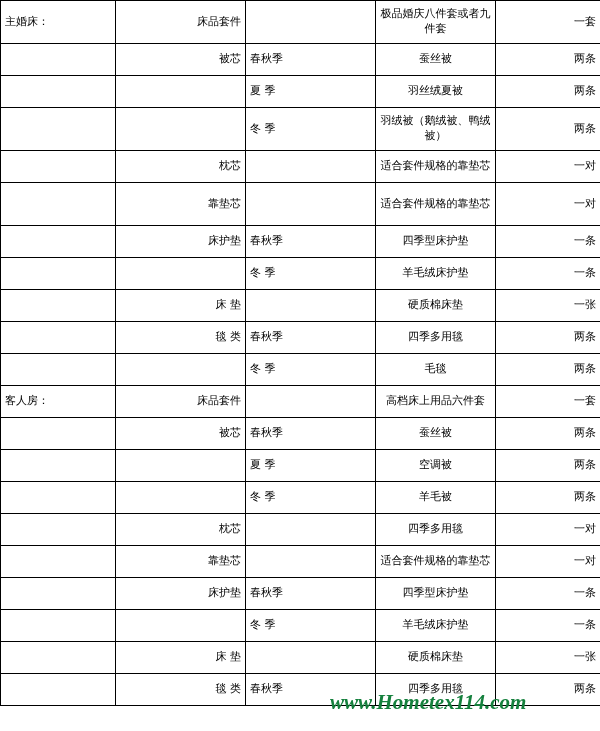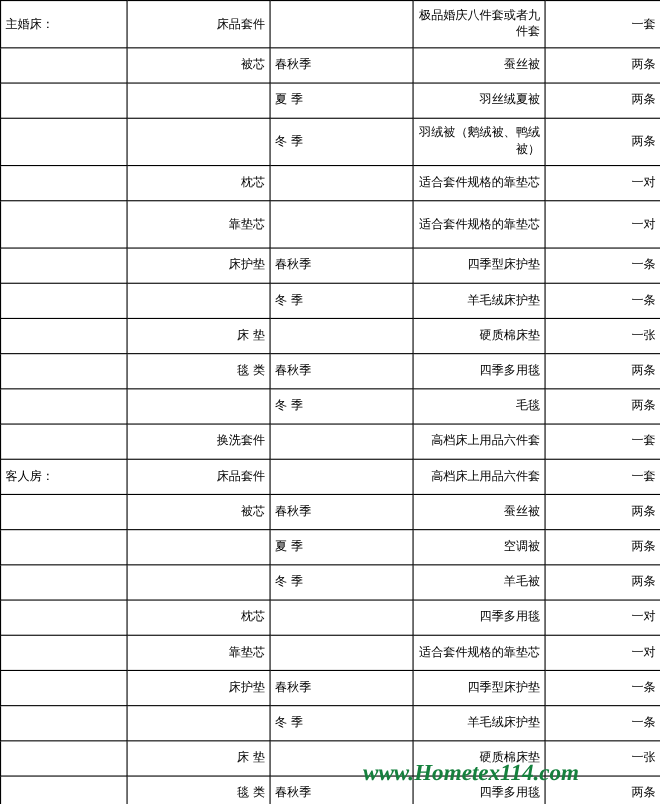--- a/index.html
+++ b/index.html
@@ -31,21 +31,21 @@
   
   col.c0 { width: 115px; }
   col.c1 { width: 130px; }
   col.c2 { width: 130px; }
   col.c3 { width: 120px; }
   col.c4 { width: 105px; }
 
   td.col-cat   { padding-left: 3px; }
   td.col-item  { text-align: right; padding-left: 28px; }
   td.col-season{ text-align: left; padding-left: 28px; }
-  td.col-desc  { text-align: right; padding-left: 8px; }
+  td.col-desc  { text-align: center; padding-left: 8px; }
   td.col-qty   { text-align: right; padding-left: 8px; margin-left: 12px; }
 
   td.tall { height: 38px; }
   td.norm { height: 27px; }
 
   .watermark {
     position: absolute;
     left: 330px;
     top: 690px;
     font-family: "Liberation Serif", "DejaVu Serif", serif;
@@ -141,34 +141,27 @@
         <td class="col-qty norm">两条</td>
       </tr>
       <tr>
         <td class="col-cat norm"></td>
         <td class="col-item norm"></td>
         <td class="col-season norm">冬    季</td>
         <td class="col-desc norm">毛毯</td>
         <td class="col-qty norm">两条</td>
       </tr>
       <tr>
-        <td class="col-cat norm"></td>
-        <td class="col-item norm">换洗套件</td>
+        <td class="col-cat norm">客人房：</td>
+        <td class="col-item norm">床品套件</td>
         <td class="col-season norm"></td>
         <td class="col-desc norm">高档床上用品六件套</td>
         <td class="col-qty norm">一套</td>
       </tr>
       <tr>
-        <td class="col-cat norm">客人房：</td>
-        <td class="col-item norm">床品套件</td>
-        <td class="col-season norm"></td>
-        <td class="col-desc norm">高档床上用品六件套</td>
-        <td class="col-qty norm">一套</td>
-      </tr>
-      <tr>
         <td class="col-cat norm"></td>
         <td class="col-item norm">被芯</td>
         <td class="col-season norm">春秋季</td>
         <td class="col-desc norm">蚕丝被</td>
         <td class="col-qty norm">两条</td>
       </tr>
       <tr>
         <td class="col-cat norm"></td>
         <td class="col-item norm"></td>
         <td class="col-season norm">夏  季</td>

